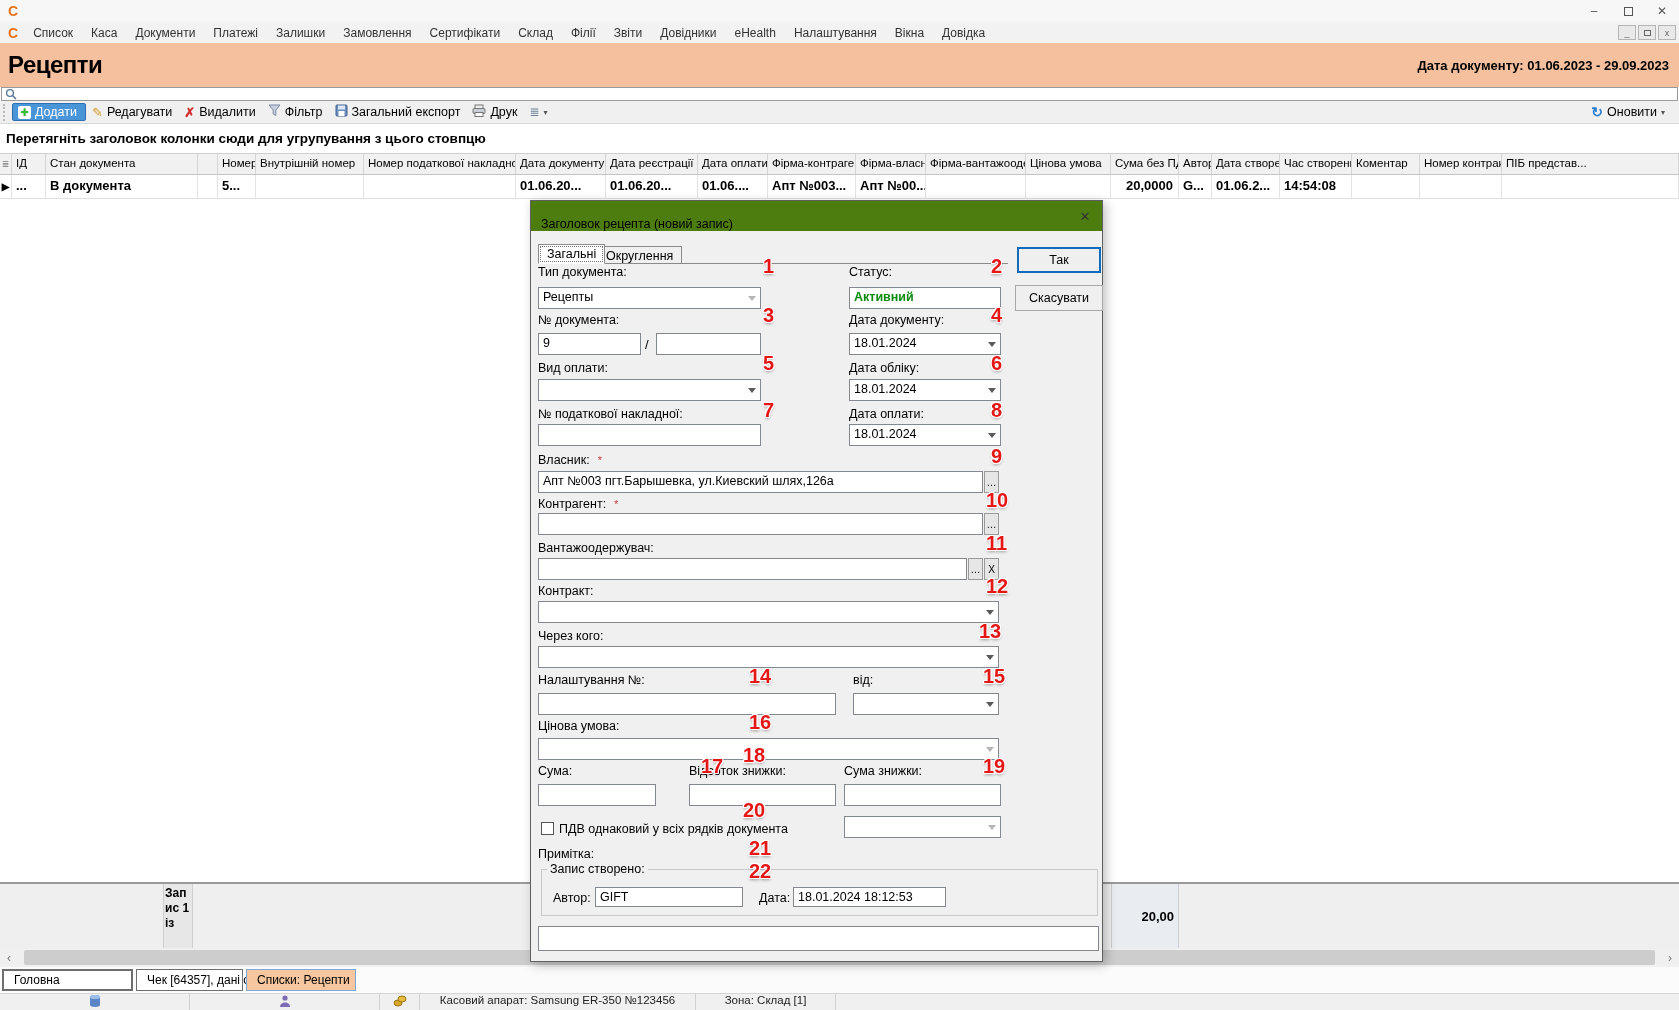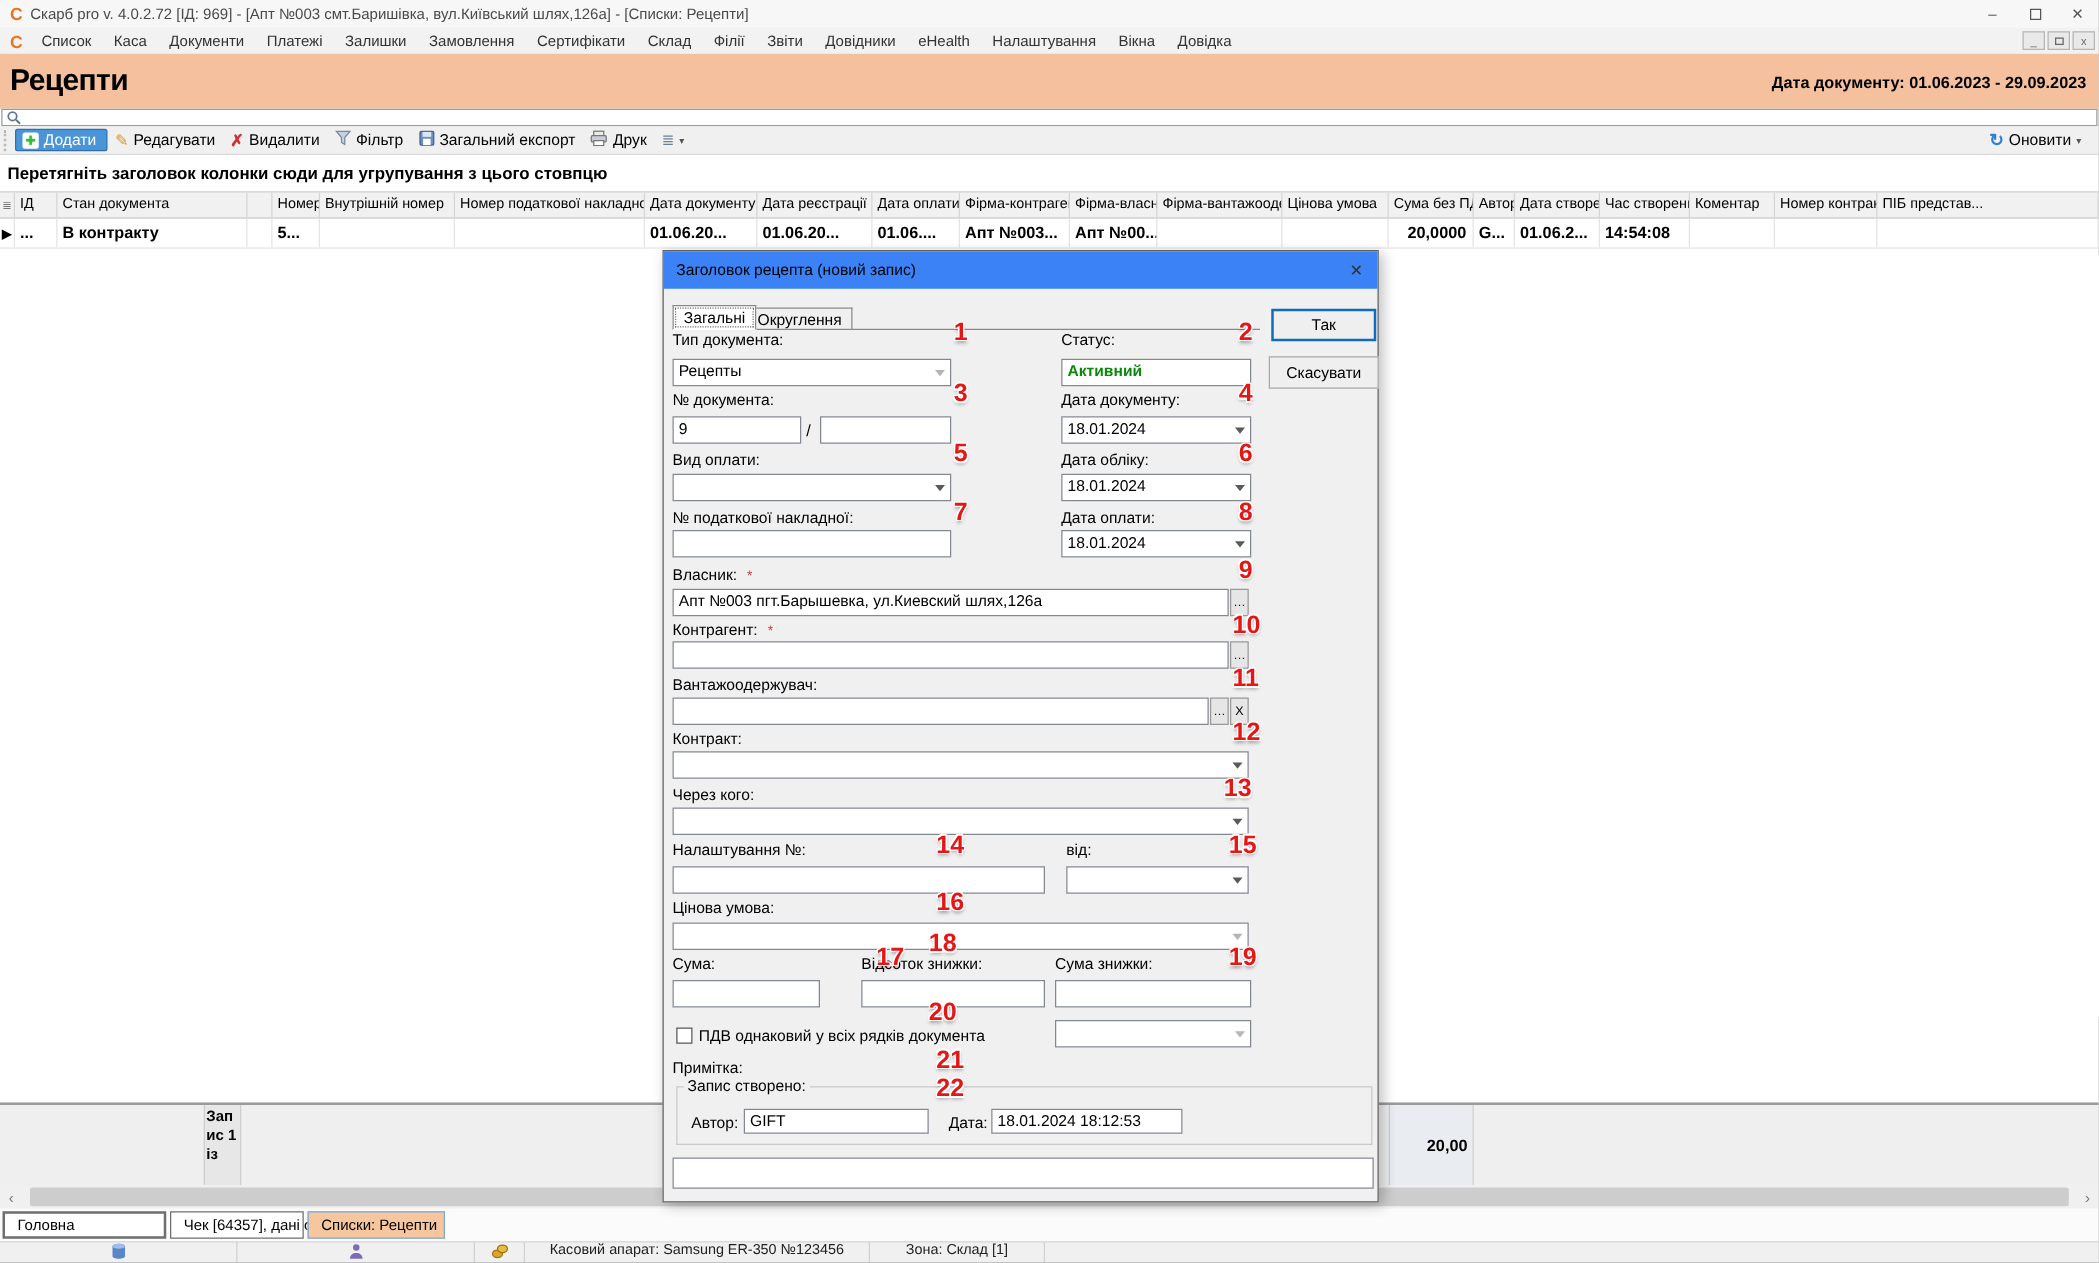--- a/index.html
+++ b/index.html
@@ -99,22 +99,22 @@
   .tab-peach   { width:110px; background:#f6c79e; border:1px solid #7da7d9; }
   .statusbar { height:17px; background:#f0f0f0; border-top:1px solid #d5d5d5; display:flex;
                align-items:center; font-size:11.5px; color:#222; flex:0 0 auto; }
   .st-sec { display:flex; align-items:center; gap:5px; padding:0 6px; height:100%;
             border-right:1px solid #d0d0d0; white-space:nowrap;flex-direction:column; }
 
   
   .dialog { position:absolute; left:530px; top:200px; width:573px; height:762px;
             background:#f0f0f0; border:1px solid #5f5f5f; box-shadow:3px 3px 10px rgba(0,0,0,.25);
             z-index:10; font-size:12.5px; }
-  .dlg-title { position:absolute; left:0; top:0; width:100%; height:30px; background:#3b82f6;
-               display:flex; align-items:center; padding-left:10px; font-size:12.5px; }
+  .dlg-title { position:absolute; left:0; top:0; width:100%; height:30px; background:#4d7c0f;
+               display:flex; align-items:flex-end; padding-left:10px; font-size:12.5px; }
   .dlg-close { position:absolute; right:8px; top:6px; width:18px; height:18px; display:flex;
                align-items:center; justify-content:center; font-size:13px; color:#333; }
   .tab { position:absolute; height:20px; padding:2px 8px 0; font-size:12.5px; }
   .tab-sel { background:#fff; border:1px solid #8a8a8a; border-bottom:1px solid #fff;
              outline:1px dotted #777; outline-offset:-3px; z-index:2; }
   .tab-uns { background:#f0f0f0; border:1px solid #8a8a8a; border-bottom:none; top:45px !important;
              height:18px; }
   .tabline { position:absolute; left:7px; top:62px; width:470px; border-top:1px solid #8a8a8a; }
   .fld-label { position:absolute; font-size:12.5px; white-space:nowrap; }
   .req { color:#d04040; font-size:11px; margin-left:8px; }
@@ -139,21 +139,20 @@
            text-shadow:-1px -1px 0 #fff, 1px -1px 0 #fff, -1px 1px 0 #fff, 1px 1px 0 #fff, 0 2px 3px rgba(0,0,0,.35); }
   .slash { position:absolute; font-size:13px; }
 </style>
 </head>
 <body>
 
 <div class="win">
 
   <div class="titlebar">
     <span class="logo">C</span>
-    <span class="title-text">Скарб pro v. 4.0.2.72 [ІД: 969] - [Апт №003 смт.Баришівка, вул.Київський шлях,126а] - [Списки: Рецепти]</span>
     <div class="win-btns">
       <span class="win-btn">–</span>
       <span class="win-btn">
           <span class="maxbox"></span>
         </span>
       <span class="win-btn">✕</span>
     </div>
   </div>
 
   <div class="menubar">
@@ -272,21 +271,21 @@
         <span class="hcell" style="width: 68px;">Коментар</span>
         <span class="hcell" style="width: 82px;">Номер контракту</span>
         <span class="hcell" style="width: 177px;">ПІБ представ...</span>
       </span>
   </div>
 
   <div class="grid-row">
     <span class="selcol">▶</span>
     <span style="display:flex;">
         <span class="rcell" style="width: 34px;">...</span>
-        <span class="rcell" style="width: 152px;">В контракту</span>
+        <span class="rcell" style="width: 152px;">В документа</span>
         <span class="rcell" style="width: 20px;"></span>
         <span class="rcell" style="width: 38px;">5...</span>
         <span class="rcell" style="width: 108px;"></span>
         <span class="rcell" style="width: 152px;"></span>
         <span class="rcell" style="width: 90px;">01.06.20...</span>
         <span class="rcell" style="width: 92px;">01.06.20...</span>
         <span class="rcell" style="width: 70px;">01.06....</span>
         <span class="rcell" style="width: 88px;">Апт №003...</span>
         <span class="rcell" style="width: 70px;">Апт №00...</span>
         <span class="rcell" style="width: 100px;"></span>

